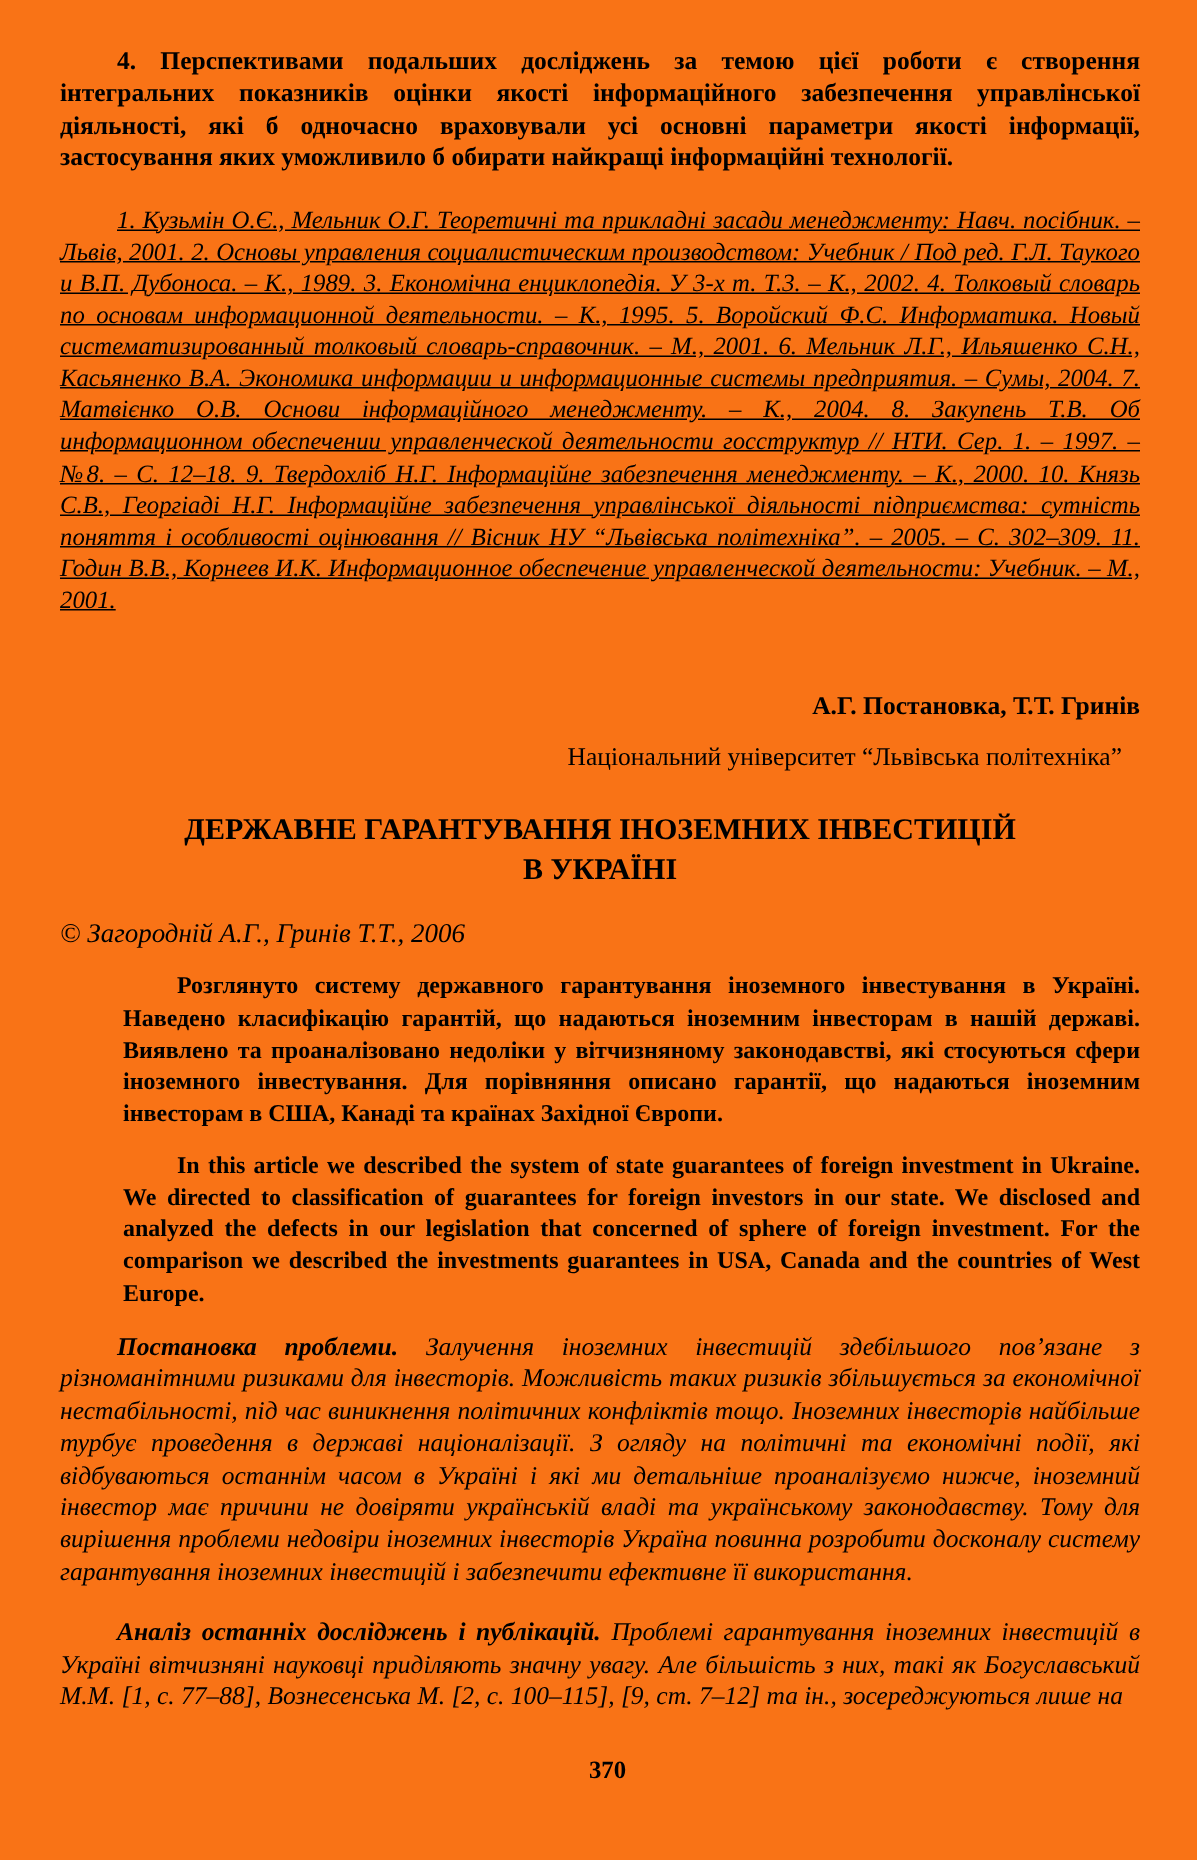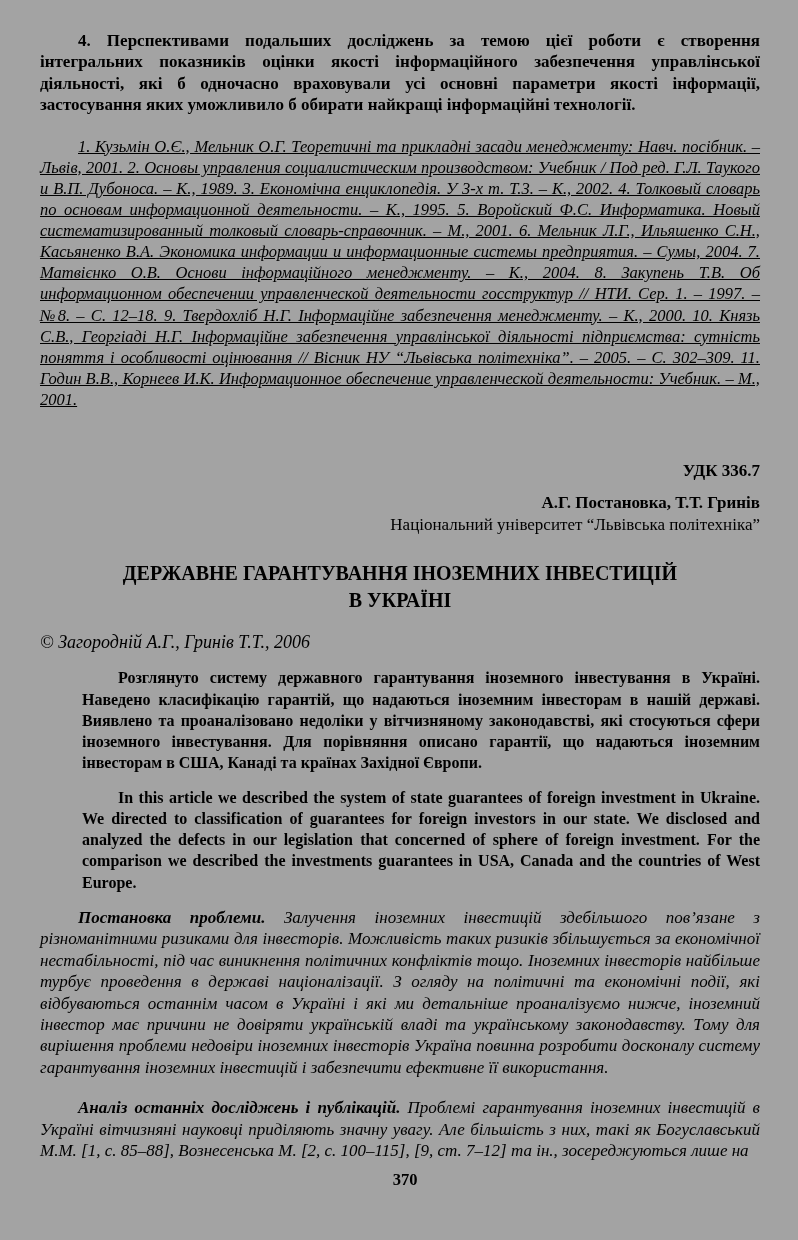--- a/index.html
+++ b/index.html
@@ -5,21 +5,21 @@
   html, body {
     margin: 0;
     padding: 0;
     background: #e8e8e8;
   }
   .page {
     position: relative;
     width: 798px;
     height: 1240px;
     margin: 0 auto;
-    background: #a3a3a3;
+    background: #f97316;
     color: #000;
     font-family: "Liberation Serif", "DejaVu Serif", serif;
     box-sizing: border-box;
     padding: 30px 38px 0 40px;
     overflow: hidden;
   }
   .para-conclusion {
     font-size: 17px;
     font-weight: bold;
     line-height: 1.26;
@@ -47,21 +47,21 @@
     margin: 0 0 10px 0;
   }
   .authors {
     font-size: 17px;
     font-weight: bold;
     margin: 0;
   }
   .affiliation {
     font-size: 17px;
     font-weight: normal;
-    margin: 0;
+    margin: 12px;
   }
   .article-title {
     margin: 24px 0 0 0;
     text-align: center;
     font-size: 20px;
     font-weight: bold;
     line-height: 1.35;
     white-space: pre-line;
   }
   .copyright {
@@ -108,37 +108,36 @@
 </head>
 <body>
 
 <div class="page">
 
   <p class="para-conclusion">4. Перспективами подальших досліджень за темою цієї роботи є створення інтегральних показників оцінки якості інформаційного забезпечення управлінської діяльності, які б одночасно враховували усі основні параметри якості інформації, застосування яких уможливило б обирати найкращі інформаційні технології.</p>
 
   <p class="references">1. Кузьмін О.Є., Мельник О.Г. Теоретичні та прикладні засади менеджменту: Навч. посібник. – Львів, 2001. 2. Основы управления социалистическим производством: Учебник / Под ред. Г.Л. Таукого и В.П. Дубоноса. – К., 1989. 3. Економічна енциклопедія. У 3-х т. Т.3. – К., 2002. 4. Толковый словарь по основам информационной деятельности. – К., 1995. 5. Воройский Ф.С. Информатика. Новый систематизированный толковый словарь-справочник. – М., 2001. 6. Мельник Л.Г., Ильяшенко С.Н., Касьяненко В.А. Экономика информации и информационные системы предприятия. – Сумы, 2004. 7. Матвієнко О.В. Основи інформаційного менеджменту. – К., 2004. 8. Закупень Т.В. Об информационном обеспечении управленческой деятельности госструктур // НТИ. Сер. 1. – 1997. – №8. – С. 12–18. 9. Твердохліб Н.Г. Інформаційне забезпечення менеджменту. – К., 2000. 10. Князь С.В., Георгіаді Н.Г. Інформаційне забезпечення управлінської діяльності підприємства: сутність поняття і особливості оцінювання // Вісник НУ “Львівська політехніка”. – 2005. – С. 302–309. 11. Годин В.В., Корнеев И.К. Информационное обеспечение управленческой деятельности: Учебник. – М., 2001.</p>
 
   <div class="head-block">
-    <p class="udc">УДК 336.7</p>
     <p class="authors">А.Г. Постановка, Т.Т. Гринів</p>
     <p class="affiliation">Національний університет “Львівська політехніка”</p>
   </div>
 
   <h1 class="article-title">ДЕРЖАВНЕ ГАРАНТУВАННЯ ІНОЗЕМНИХ ІНВЕСТИЦІЙ
 В УКРАЇНІ</h1>
 
   <p class="copyright">© Загородній А.Г.,  Гринів Т.Т., 2006</p>
 
   <p class="abstract uk">Розглянуто систему державного гарантування іноземного інвестування в Україні. Наведено класифікацію гарантій, що надаються іноземним інвесторам в нашій державі. Виявлено та проаналізовано недоліки у вітчизняному законодавстві, які стосуються сфери іноземного інвестування. Для порівняння описано гарантії, що надаються іноземним інвесторам в США, Канаді та країнах Західної Європи.</p>
 
   <p class="abstract en">In this article we described the system of state guarantees of foreign investment in Ukraine. We directed to classification of guarantees for foreign investors in our state. We disclosed and analyzed the defects in our legislation that concerned of sphere of foreign investment. For the comparison we described the investments guarantees in USA, Canada and the countries of West Europe.</p>
 
   <p class="body-para first">
     <span class="lead">Постановка проблеми.</span><span> Залучення іноземних інвестицій здебільшого пов’язане з різноманітними ризиками для інвесторів. Можливість таких ризиків збільшується за економічної нестабільності, під час виникнення політичних конфліктів тощо. Іноземних інвесторів найбільше турбує проведення в державі націоналізації. З огляду на політичні та економічні події, які відбуваються останнім часом в Україні і які ми детальніше проаналізуємо нижче, іноземний інвестор має причини не довіряти українській владі та українському законодавству. Тому для вирішення проблеми недовіри іноземних інвесторів Україна повинна розробити досконалу систему гарантування іноземних інвестицій і забезпечити ефективне її використання.</span>
   </p>
 
   <p class="body-para second">
-    <span class="lead">Аналіз останніх досліджень і публікацій.</span><span> Проблемі гарантування іноземних інвестицій в Україні вітчизняні науковці приділяють значну увагу. Але більшість з них, такі як Богуславський М.М. [1, с. 85–88], Вознесенська М. [2, с. 100–115], [9, ст. 7–12] та ін., зосереджуються лише на</span>
+    <span class="lead">Аналіз останніх досліджень і публікацій.</span><span> Проблемі гарантування іноземних інвестицій в Україні вітчизняні науковці приділяють значну увагу. Але більшість з них, такі як Богуславський М.М. [1, с. 77–88], Вознесенська М. [2, с. 100–115], [9, ст. 7–12] та ін., зосереджуються лише на</span>
   </p>
 
   <div class="page-number">370</div>
 
 </div>
 
 </body></html>

